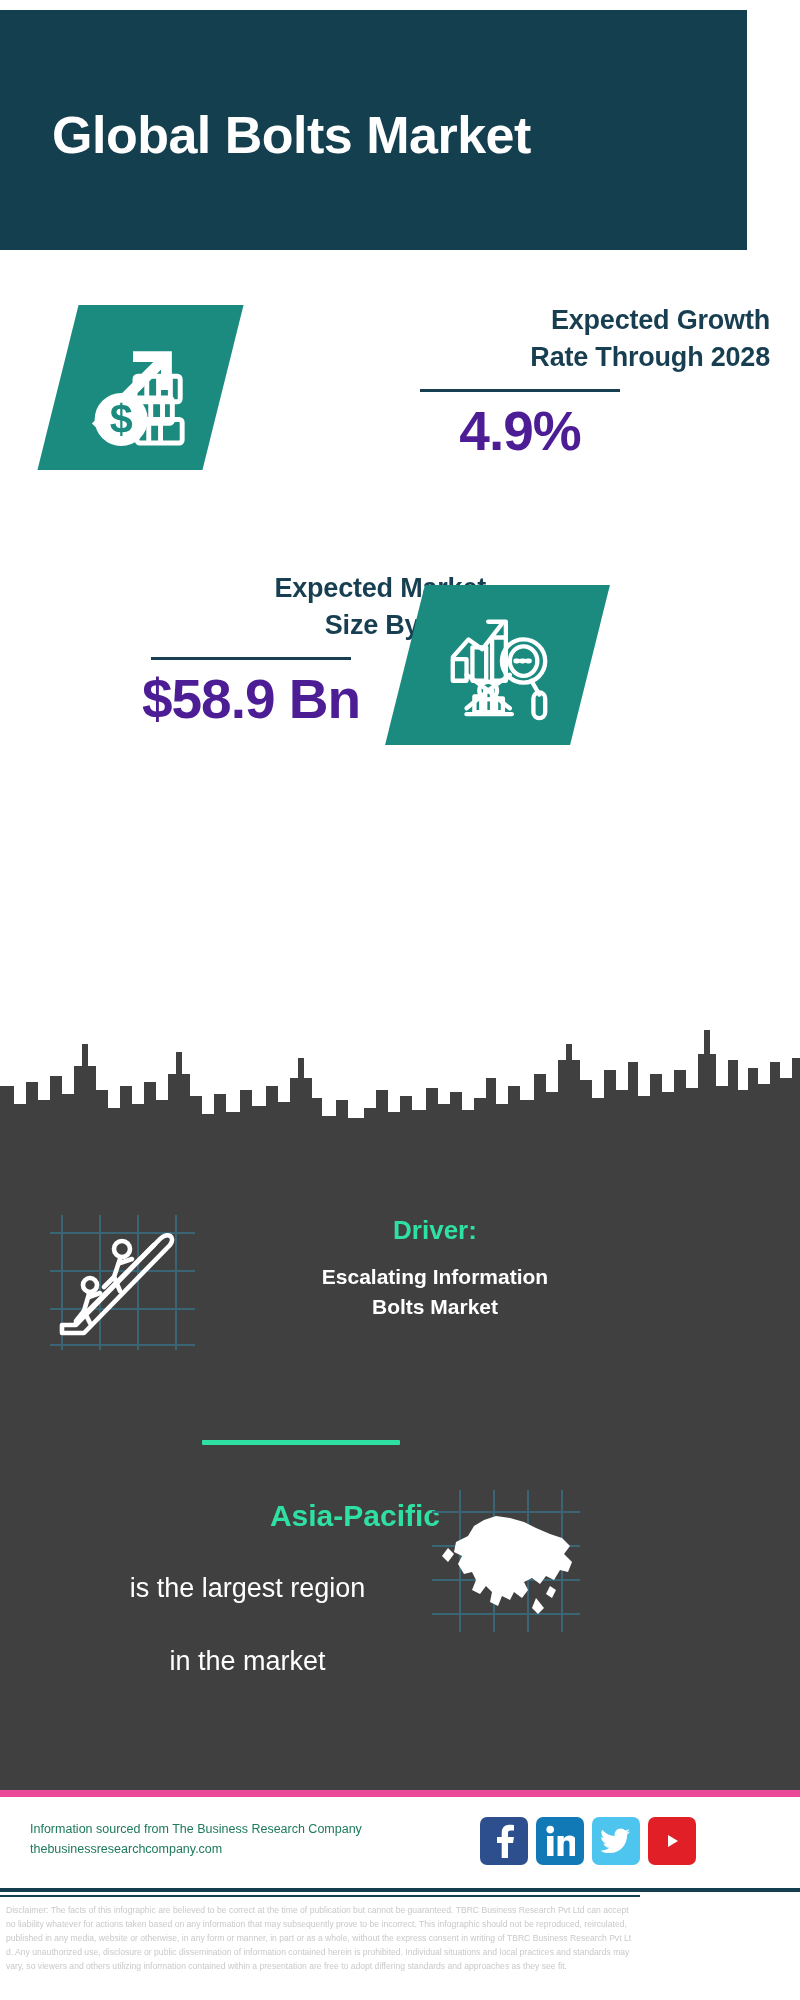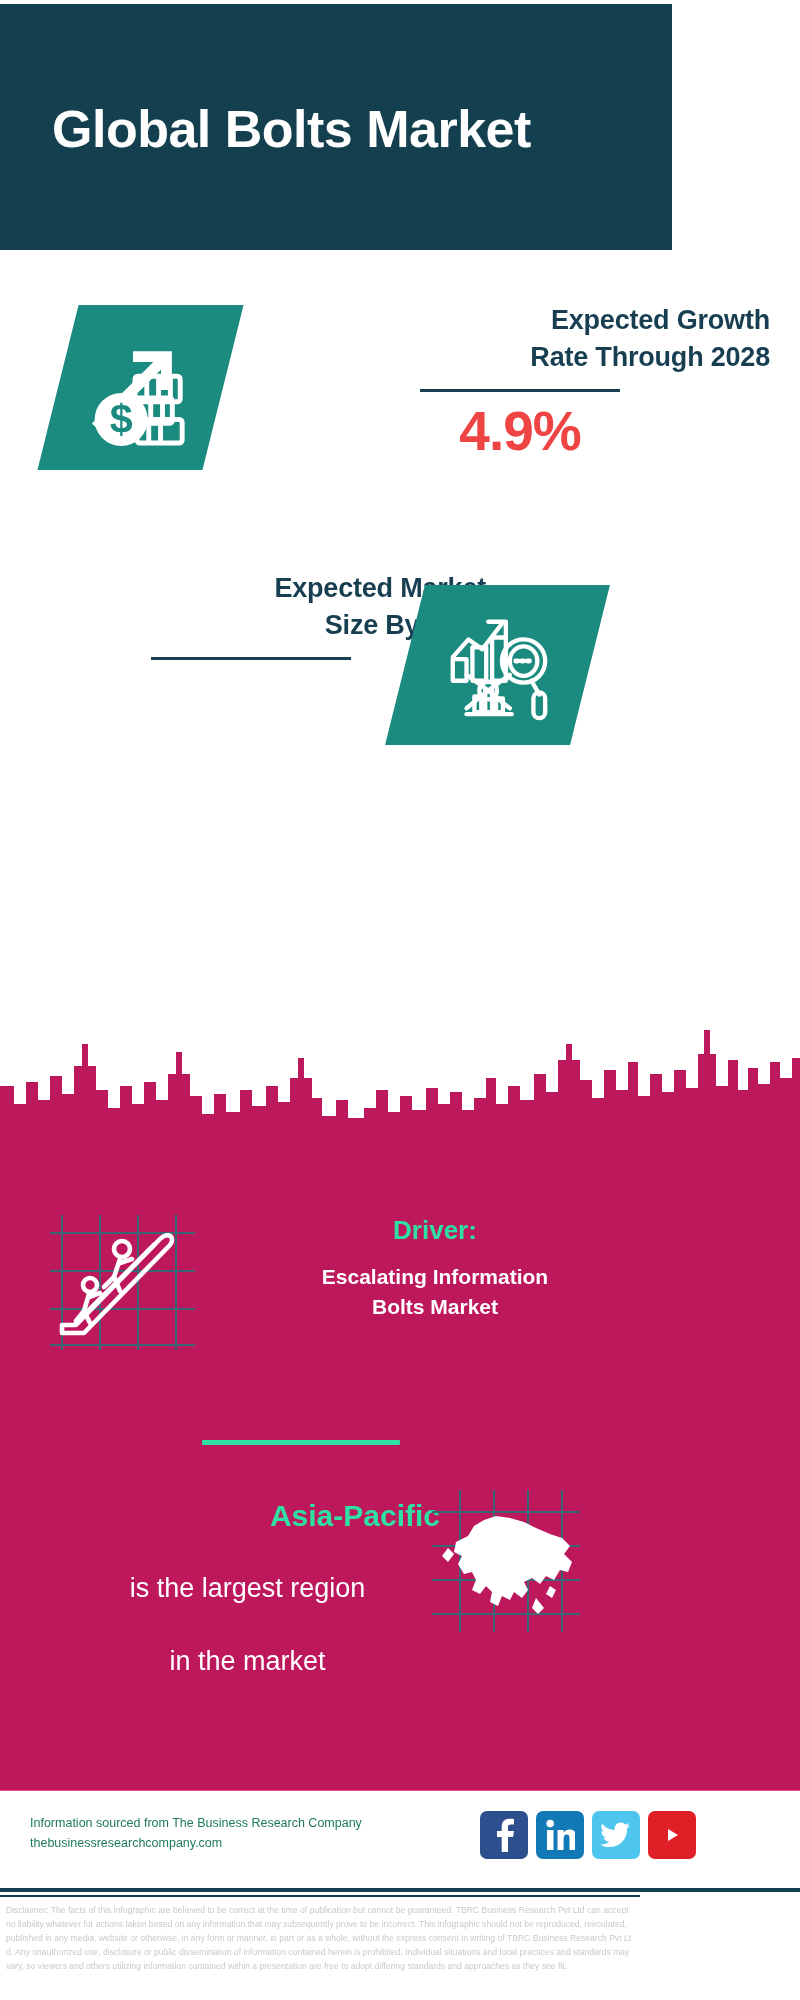--- a/index.html
+++ b/index.html
@@ -5,21 +5,21 @@
   * { margin:0; padding:0; box-sizing:border-box; }
   html,body { background:#ffffff; }
   body {
     width:800px; height:2000px; position:relative; overflow:hidden;
     font-family:"Liberation Sans", sans-serif;
     -webkit-font-smoothing:antialiased;
   }
 
   
   .header{
-    position:absolute; left:0; top:4px; width:672px; height:250px;
+    position:absolute; left:0; top:10px; width:747px; height:250px;
     background:#143f4f;
     display:flex; align-items:center;
   }
   .header-title{
     color:#ffffff; font-size:52px; font-weight:bold; letter-spacing:-0.5px;
     padding-left:52px; line-height:1.05;
   }
 
   
   .white-body{
@@ -39,28 +39,28 @@
   .stat-block{ position:absolute; text-align:center; }
   .stat-title{
     color:#173f51; font-weight:bold; font-size:27px; line-height:1.36;
     letter-spacing:-0.2px;
     text-align:right;
   }
   .stat-rule{
     height:3px; background:#173f51; margin:14px auto 8px auto; width:200px;
   }
   .stat-value{
-    color:#ef4444; font-weight:bold; font-size:55px; line-height:1.15;
+    color:#4c1d95; font-weight:bold; font-size:55px; line-height:1.15;
     letter-spacing:-1px;
   }
 
   
   .dark-body{
     position:absolute; left:0; top:1000px; width:800px; height:790px;
-    background:#be185d; overflow:hidden;
+    background:#404040; overflow:hidden;
   }
   .skyline{ position:absolute; left:0; top:0; width:800px; height:130px; display:block; }
 
   .panel{ position:absolute; }
   .panel-heading{
     color:#2fe0a3; font-weight:bold; font-size:26px; line-height:1.2;
     text-align:center;
   }
   .panel-text{
     color:#ffffff; font-weight:bold; font-size:21px; line-height:1.42;
@@ -75,21 +75,21 @@
     text-align:center;
     margin-top:36px;
   }
   .mint-rule{
     position:absolute; height:5px; background:#2fe0a3; border-radius:1px;
   }
 
   
   .footer{
     position:absolute; left:0; top:1790px; width:800px; height:105px;
-    background:#ffffff; border-top:1px solid #ec4899;
+    background:#ffffff; border-top:7px solid #ec4899;
   }
   .source-text{
     position:absolute; left:30px; top:22px; width:360px;
     color:#1d7a5a; font-size:12.5px; line-height:1.62;
   }
   .socials{ position:absolute; left:480px; top:20px; display:flex; gap:8px; }
   .social{
     width:48px; height:48px; border-radius:7px;
     display:flex; align-items:center; justify-content:center;
   }
@@ -150,20 +150,21 @@
     <div class="stat-title">Expected Growth</div>
     <div class="stat-title">Rate Through 2028</div>
     <div class="stat-rule"></div>
     <div class="stat-value">4.9%</div>
   </div>
 
   <div class="stat-block" style="left:16px; top:320px; width:470px;">
     <div class="stat-title">Expected Market</div>
     <div class="stat-title">Size By 2028</div>
     <div class="stat-rule"></div>
+    <div class="stat-value">$58.9 Bn</div>
   </div>
 
   <div class="para" style="left:405px; top:335px; width:185px; height:160px;">
     <svg width="118" height="118" viewBox="0 0 120 120" fill="none" stroke="#ffffff" stroke-width="4.4" stroke-linecap="round" stroke-linejoin="round">
 
       <polyline points="14,52 30,34 44,44 64,18"></polyline>
       <polyline points="50,16 68,16 68,32"></polyline>
 
       <rect x="14" y="54" width="14" height="22"></rect>
       <rect x="34" y="42" width="14" height="34"></rect>

